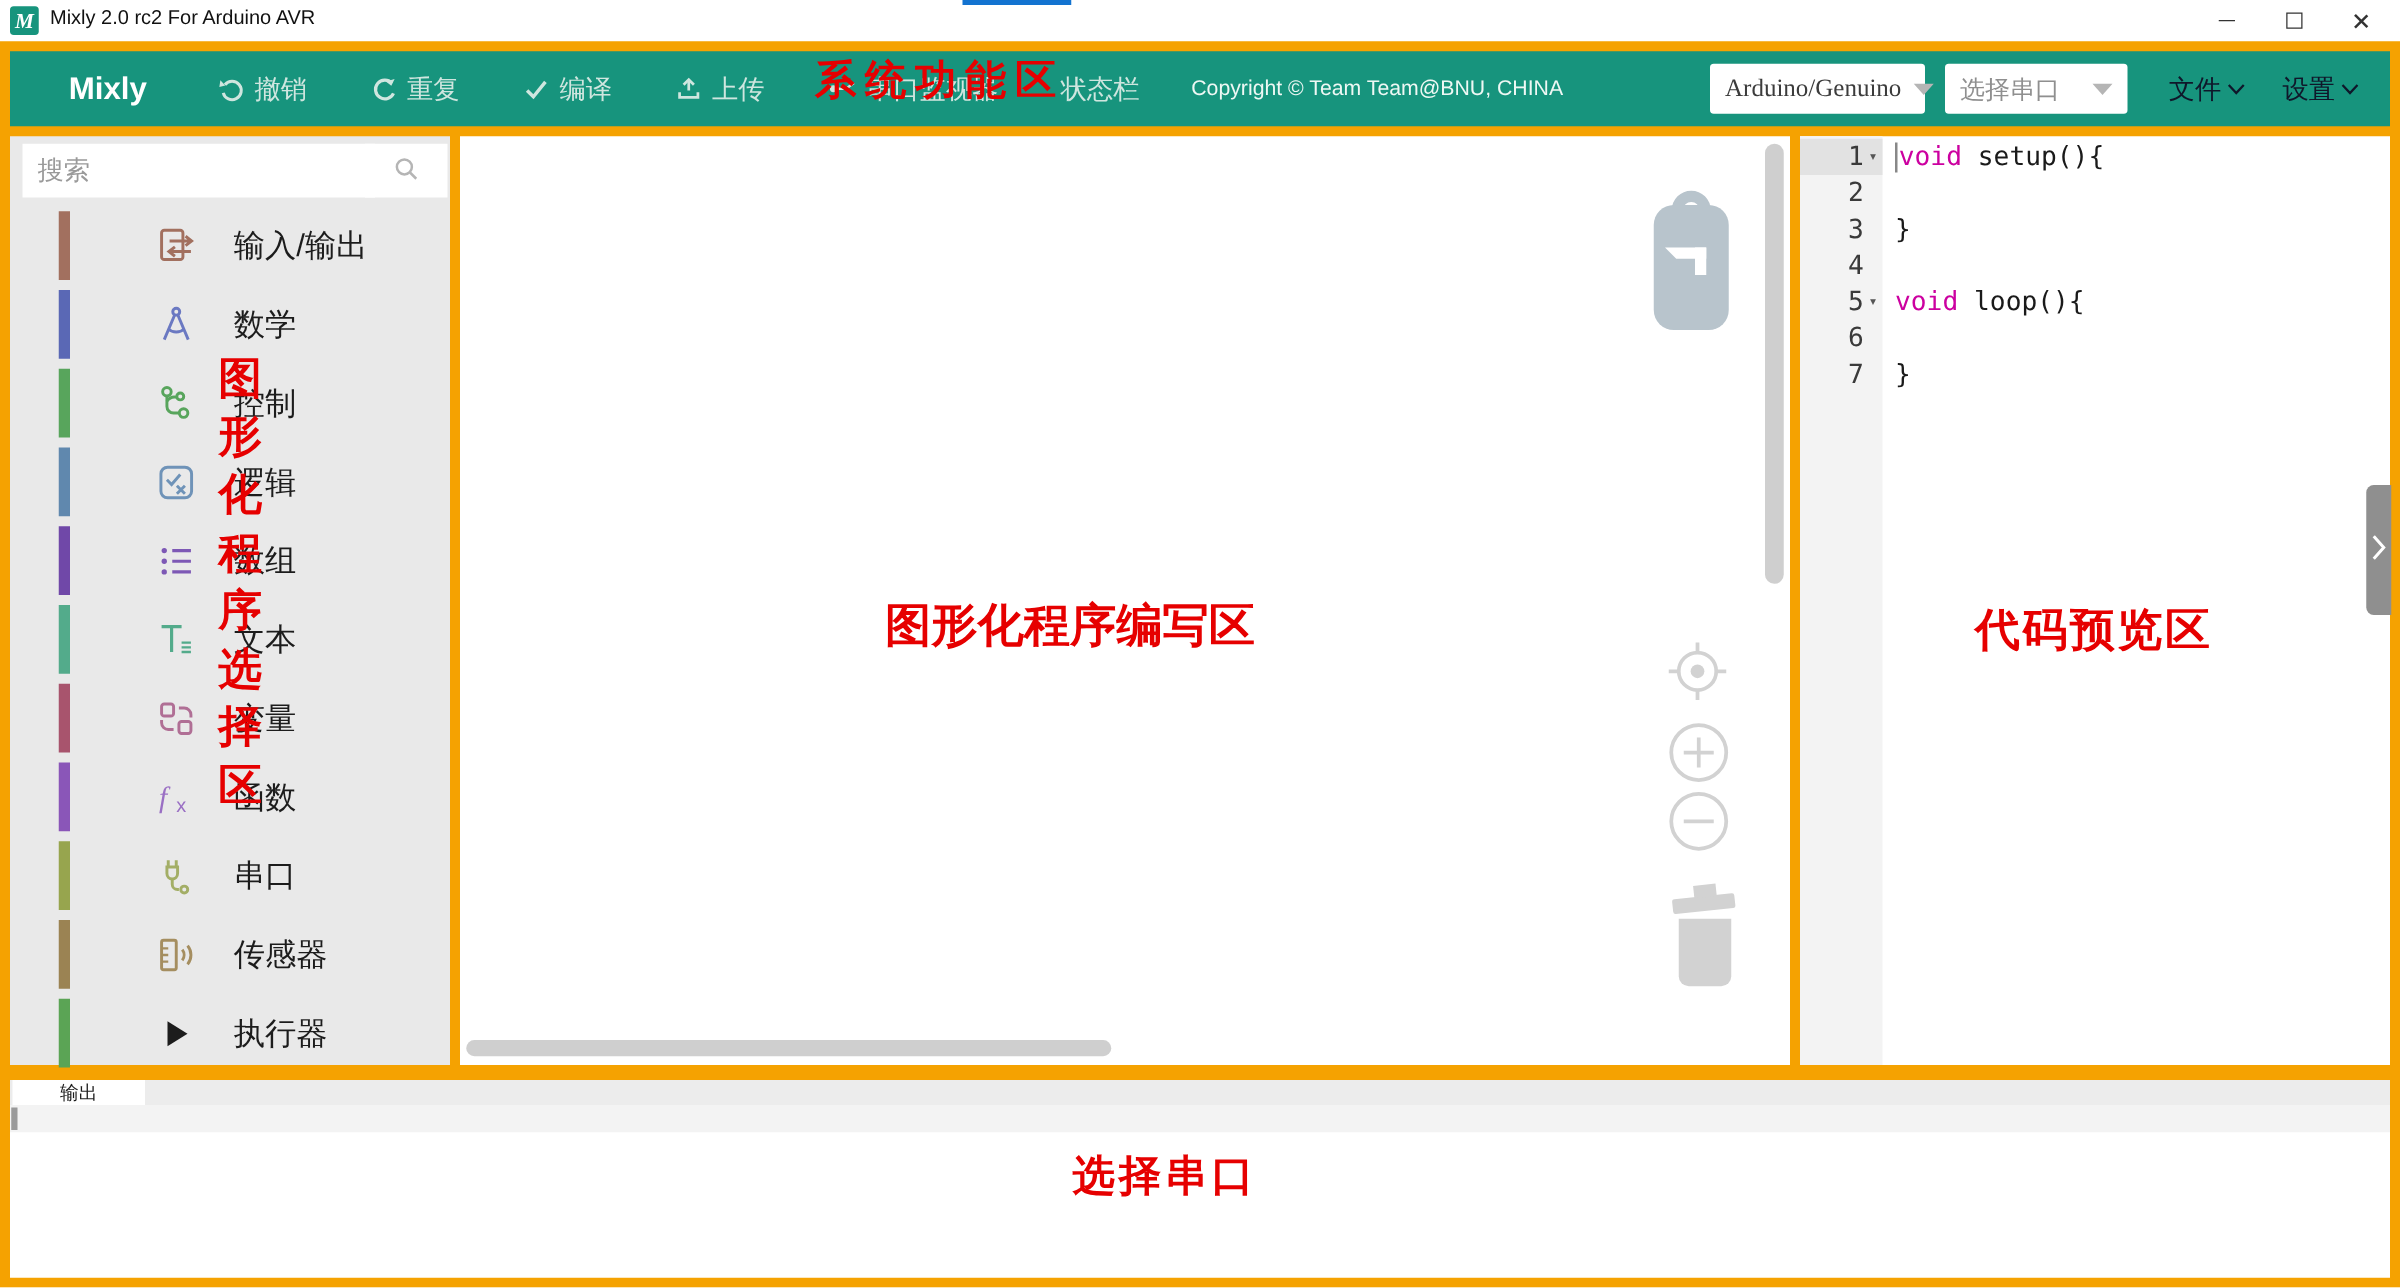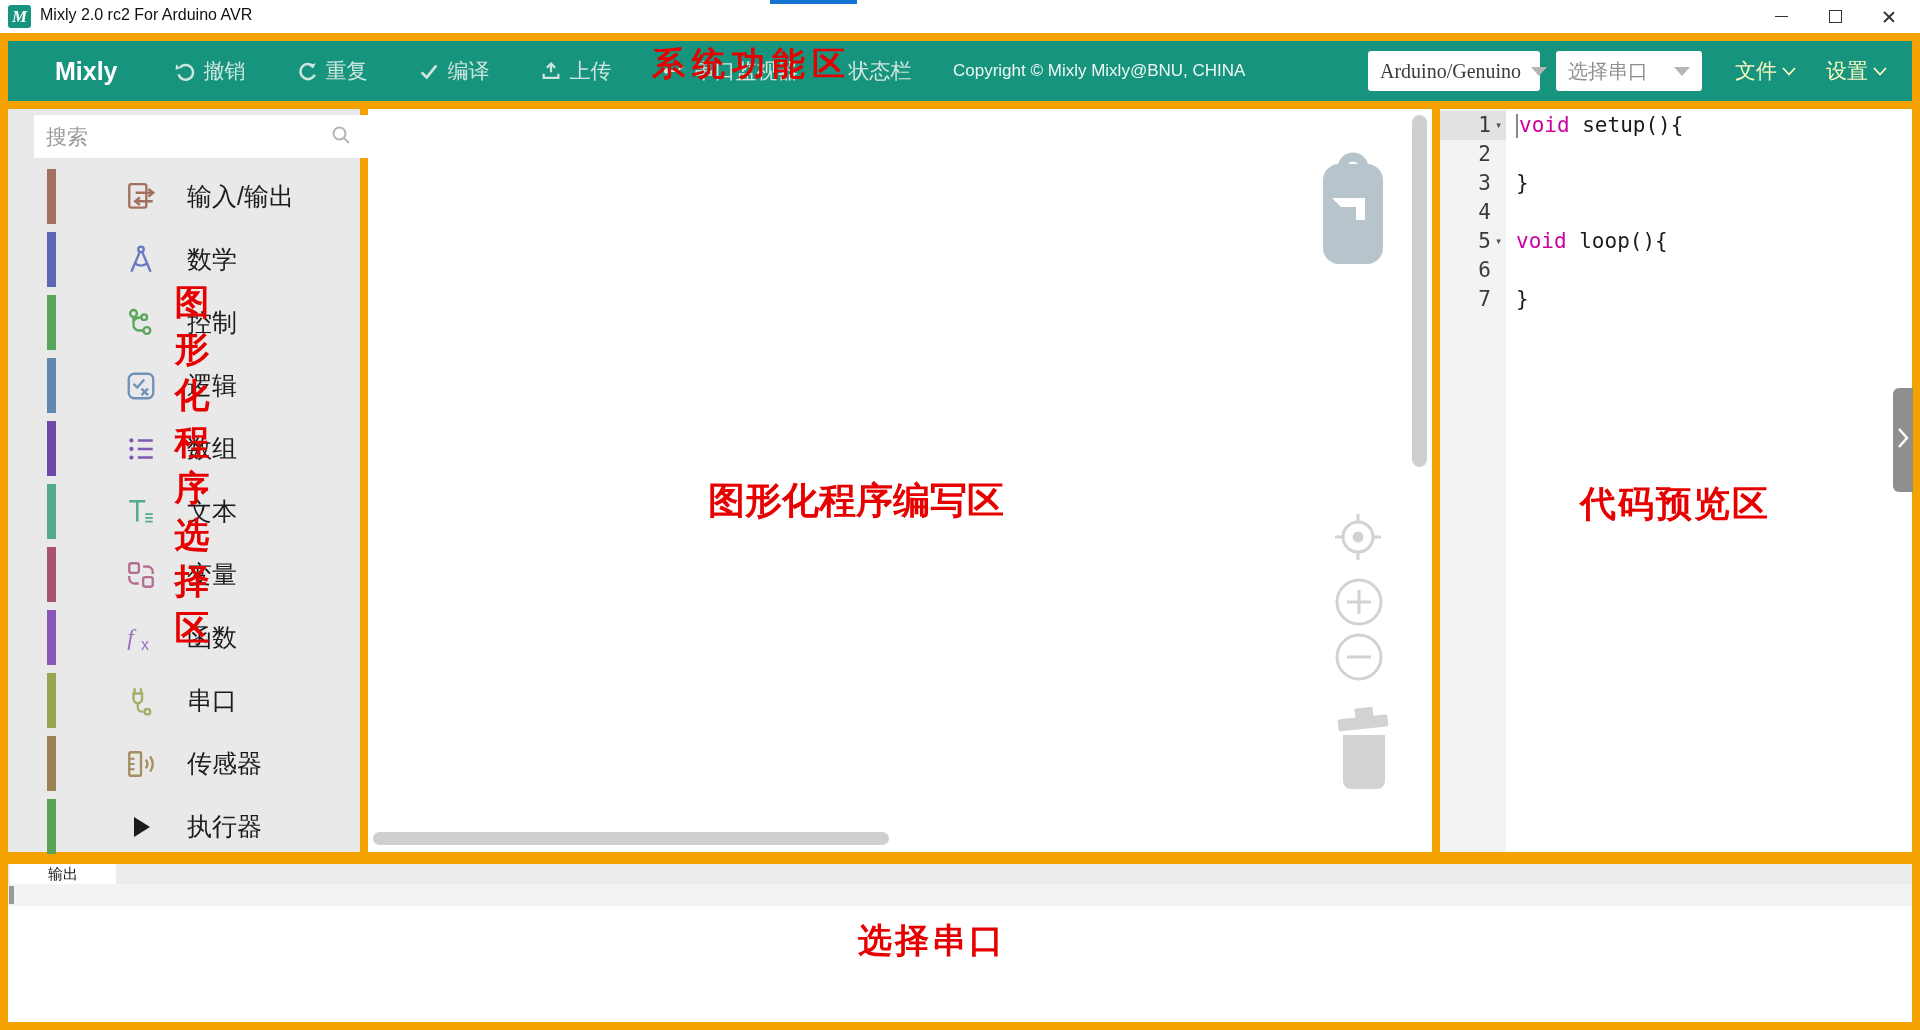--- a/index.html
+++ b/index.html
@@ -30,26 +30,26 @@
   .ticon svg{display:block;}
   .copyright{position:absolute;left:945px;top:0;height:60px;display:flex;align-items:center;
              color:#eef8f4;font-size:17px;}
   .selbox{position:absolute;top:10px;height:40px;background:#fff;border-radius:3px;display:flex;
           align-items:center;justify-content:space-between;padding:0 12px;cursor:pointer;box-sizing:border-box;}
   .selbox.board{left:1360px;width:172px;color:#3c3c3c;font-size:20px;font-family:Liberation Serif, serif;}
   .selbox.port{left:1548px;width:146px;color:#8f8f8f;font-size:20px;}
   .tri{width:0;height:0;border-left:8px solid transparent;border-right:8px solid transparent;
        border-top:9px solid #b5b5b5;margin-left:10px;}
   .menuitem{position:absolute;top:0;height:60px;display:flex;align-items:center;gap:5px;
-            color:#fef9c3;font-size:21px;cursor:pointer;}
+            color:#0f172a;font-size:21px;cursor:pointer;}
   .menuitem.file{left:1727px}.menuitem.settings{left:1818px}
   .chev svg{display:block;}
   
   .sidebar{position:absolute;left:8px;top:109px;width:352px;height:743px;background:#e9e9e9;}
-  .searchrow{position:absolute;left:16px;top:4px;width:352px;height:47px;}
+  .searchrow{position:absolute;left:0;top:4px;width:352px;height:47px;}
   .searchinput{position:absolute;left:10px;top:2px;width:258px;height:43px;background:#fff;border:none;
                outline:none;font-size:21px;color:#333;padding:0 12px;font-family:"Liberation Sans",sans-serif;}
   .searchinput::placeholder{color:#9a9a9a;}
   .searchbtn{position:absolute;left:284px;top:2px;width:66px;height:43px;background:#fff;border:none;
              display:flex;align-items:center;justify-content:center;cursor:pointer;}
   .cats{position:absolute;left:0;top:56px;width:352px;margin-left:39px;}
   .cat{position:relative;height:63px;display:flex;align-items:center;cursor:pointer;}
   .cat .bar{position:absolute;left:0;top:4px;width:9px;height:55px;}
   .cat .cicon{position:absolute;left:76px;width:36px;height:36px;display:flex;align-items:center;justify-content:center;}
   .cat .clabel{position:absolute;left:140px;font-size:25px;color:#1c1c1c;}
@@ -159,21 +159,21 @@
               <path d="M8 12 h8"></path>
               <path d="M16 12 L23 7 M16 12 L23 17"></path>
             </svg>
           </span>
           <span>串口监视器</span>
         </div>
         <div class="titem">
           <span>状态栏</span>
         </div>
       </div>
-    <div class="copyright">Copyright © Mixly Mixly@BNU, CHINA</div>
+    <div class="copyright">Copyright © Team Team@BNU, CHINA</div>
     <div class="selbox board">
       <span>Arduino/Genuino</span>
       <span class="tri"></span>
     </div>
     <div class="selbox port">
       <span>选择串口</span>
       <span class="tri"></span>
     </div>
     <div class="menuitem file">
       <span>文件</span>

